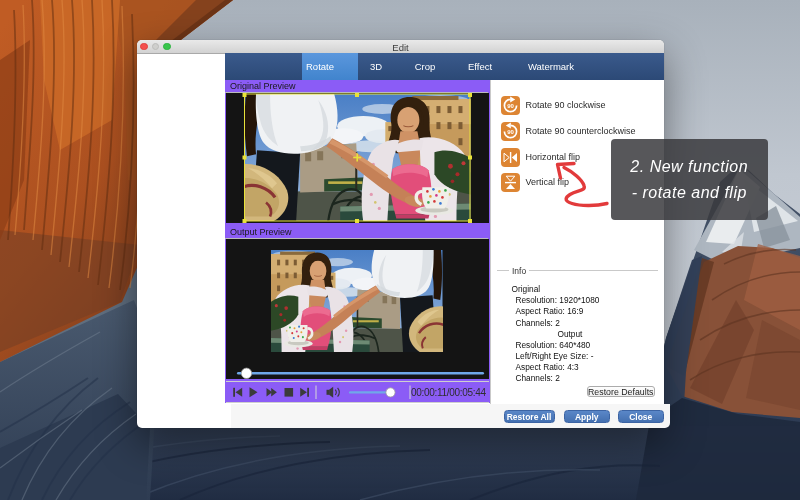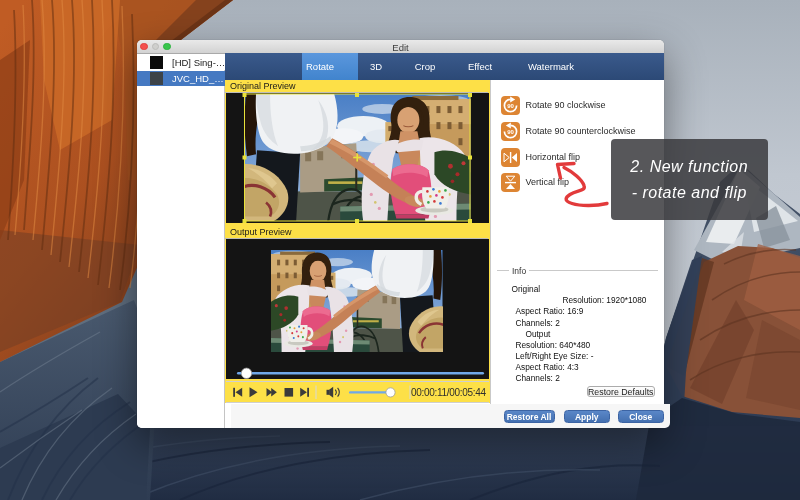--- a/index.html
+++ b/index.html
@@ -19,21 +19,21 @@
 }
 #title { position:absolute; left:0; top:2px; width:100%; text-align:center; font-size:9.5px; color:#3c3c3c; }
 .tl { position:absolute; top:3px; width:7.4px; height:7.4px; border-radius:50%; }
 #sidebar { position:absolute; left:0; top:14.5px; width:88px; height:373.5px; background:#fff; border-right:1px solid #c4c4c4; border-radius:0 0 0 5px;}
 .srow { position:absolute; left:0; width:88px; height:15.2px; font-size:9.5px; }
 .thumb { position:absolute; left:13px; top:1px; width:13px; height:13px; }
 .sname { position:absolute; left:35px; top:2px; white-space:nowrap; }
 #tabbar { position:absolute; left:88px; top:13px; width:439px; height:27px; background:linear-gradient(#3a5a8c,#2c4976); }
 .tab { position:absolute; top:0; height:27px; line-height:27px; color:#fff; font-size:9.5px; text-align:center; }
 #tabsel { position:absolute; left:77px; top:0; width:56px; height:27px; background:linear-gradient(#5b97dd,#4184cd); }
-#main { position:absolute; left:88px; top:40px; width:264.5px; height:323px; background:#fde047; }
+#main { position:absolute; left:88px; top:40px; width:264.5px; height:323px; background:#8b5cf6; }
 .plabel { position:absolute; left:5px; font-size:9px; color:#1a1a1a; }
 .pline { position:absolute; left:0; width:263px; height:1px; background:#bbb; }
 #obox { position:absolute; left:1px; top:12.5px; width:263px; height:130px; background:#141414; }
 #ubox { position:absolute; left:1px; top:158.5px; width:263px; height:140.5px; background:#141414; }
 #ctrl { position:absolute; left:1px; top:300.5px; width:263px; height:22.5px; border-top:1px solid #cfcfcf; border-bottom:1px solid #cfcfcf; }
 #bottombar { position:absolute; left:94px; top:363.5px; width:438.5px; height:24.5px; background:#f6f6f6; border-radius:0 0 5px 0; }
 #rpanel { position:absolute; left:352.5px; top:40px; width:174.5px; height:323.5px; background:#fff; border-left:1px solid #c9c9c9; }
 .obtn { position:absolute; left:10px; width:19px; height:19px; background:#dd8533; border-radius:4px; }
 .olabel { position:absolute; left:35px; font-size:9px; color:#2a2a2a; white-space:nowrap; }
 .blue-btn { position:absolute; top:6.5px; height:13px; background:linear-gradient(#5a87c8,#4470b0); border:1px solid #3c64a4; border-radius:3.5px; color:#fff; font-size:8.5px; font-weight:bold; text-align:center; white-space:nowrap; overflow:hidden; }
@@ -166,30 +166,20 @@
 
   <div id="tabbar">
     <div id="tabsel"></div>
     <div class="tab" style="left:77px; width:36px;">Rotate</div>
     <div class="tab" style="left:117px; width:68px;">3D</div>
     <div class="tab" style="left:166px; width:68px;">Crop</div>
     <div class="tab" style="left:221px; width:68px;">Effect</div>
     <div class="tab" style="left:296px; width:60px;">Watermark</div>
   </div>
 
-  <div id="sidebar">
-    <div class="srow" style="top:0.8px; background:#fff; color:#1a1a1a;">
-      <div class="thumb" style="background:#0a0a0a;"></div>
-        <div class="sname">[HD] Sing-…</div>
-    </div>
-    <div class="srow" style="top:16px; background:#4579c2; color:#fff;">
-      <div class="thumb" style="background:#3d4348;"></div>
-        <div class="sname">JVC_HD_…</div>
-    </div>
-  </div>
 
   <div id="main">
     <div class="plabel" style="top:1px;">Original Preview</div>
     <div class="pline" style="top:11.5px;"></div>
     <div id="obox">
       <svg class="abs" style="left:18px; top:1px;" width="226.5" height="127.5" viewBox="0 0 226 127" preserveAspectRatio="none">
         <use href="#scene"></use>
       </svg>
       <svg class="abs" style="left:0; top:0;" width="263" height="130" viewBox="0 0 263 130">
         <g fill="none" stroke="#e8e23a" stroke-width="1">
@@ -287,24 +277,24 @@
         <rect x="4" y="8.9" width="11" height="1.4" fill="#fff"></rect>
         <path d="M5,16 L14,16 L9.5,11 Z" fill="#fff"></path>
       </svg>
     </div>
     <div class="olabel" style="top:97px;">Vertical flip</div>
 
     <div id="info-legend">
         <span>Info</span>
       </div>
     <div class="itxt" style="left:21px; top:204px;">Original</div>
-    <div class="itxt" style="left:25px; top:215.2px;margin-left:47px;">Resolution: 1920*1080</div>
+    <div class="itxt" style="left:25px; top:215.2px;">Resolution: 1920*1080</div>
     <div class="itxt" style="left:25px; top:226.4px;">Aspect Ratio: 16:9</div>
     <div class="itxt" style="left:25px; top:237.5px;">Channels: 2</div>
-    <div class="itxt" style="left:7px; top:248.7px;padding-left:28px;">Output</div>
+    <div class="itxt" style="left:39px; top:248.7px;padding-left:28px;">Output</div>
     <div class="itxt" style="left:25px; top:259.8px;">Resolution: 640*480</div>
     <div class="itxt" style="left:25px; top:271px;">Left/Right Eye Size: -</div>
     <div class="itxt" style="left:25px; top:282.1px;">Aspect Ratio: 4:3</div>
     <div class="itxt" style="left:25px; top:293.3px;">Channels: 2</div>
     <div id="restoredef">Restore Defaults</div>
   </div>
 </div>
 
 <div id="note">2. New function<br>- rotate and flip</div>
 

